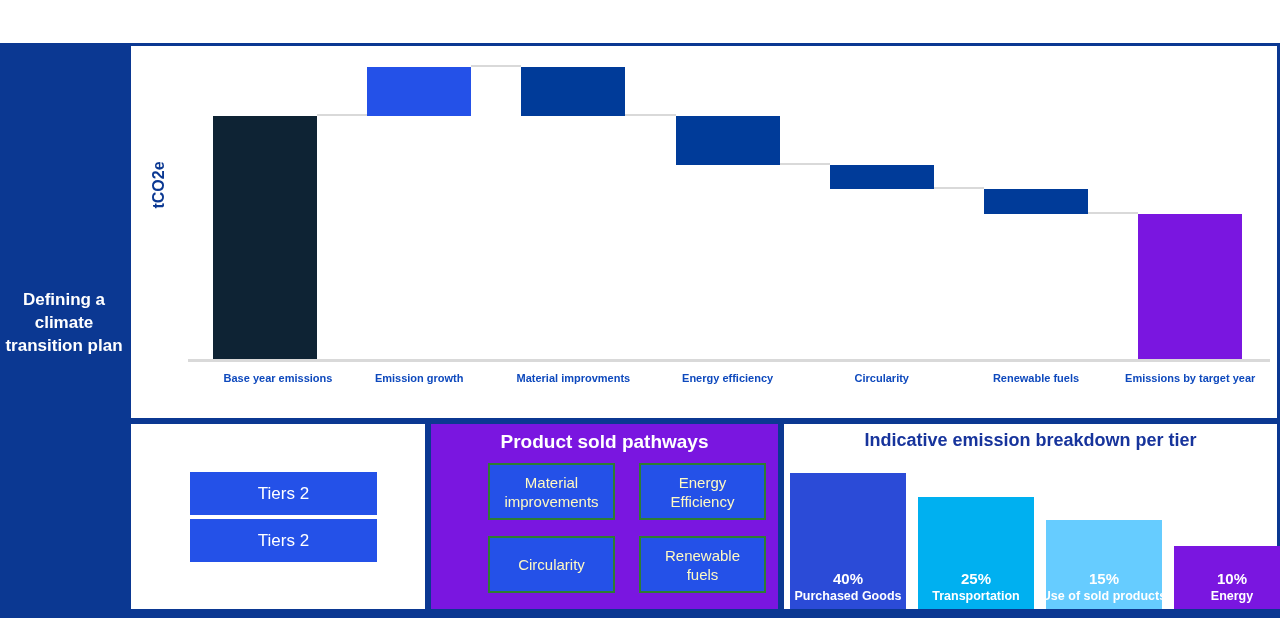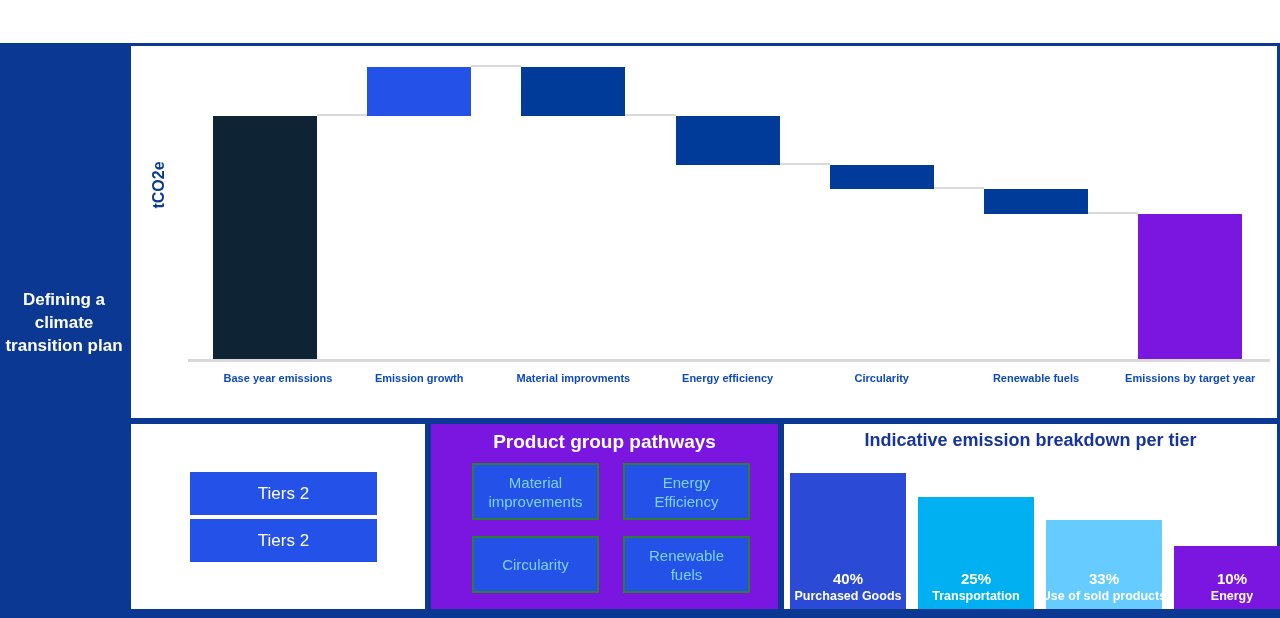--- a/index.html
+++ b/index.html
@@ -23,23 +23,23 @@
   .panel{position:absolute;top:421px;height:191px;border:3px solid var(--navy);box-sizing:border-box;}
   .panel-title{width:100%;text-align:center;font-weight:bold;}
   .suppliers{left:128px;width:300px;background:#fff;}
   .suppliers .panel-title{margin-top:6px;font-size:18px;color:var(--navy);}
   .tier-btn{position:absolute;left:59px;width:187px;height:43px;background:var(--brightblue);
         color:#fff;font-size:17px;display:flex;align-items:center;justify-content:center;
         border:none;cursor:pointer;font-family:"Liberation Sans",sans-serif;}
   .pathways{left:428px;width:353px;background:var(--purple);}
   .pathways .panel-title{margin-top:7px;font-size:19px;color:#fff;}
   .pw-btn{position:absolute;width:127px;height:57px;background:var(--brightblue);
-        border:2px solid var(--greenborder);box-sizing:border-box;color:#7dd3fc;font-size:15px;
+        border:2px solid var(--greenborder);box-sizing:border-box;color:#fef9c3;font-size:15px;
         line-height:19px;display:flex;align-items:center;justify-content:center;text-align:center;
-        padding:0 8px;cursor:pointer;font-family:"Liberation Sans",sans-serif;}
+        padding:0 8px;cursor:pointer;font-family:"Liberation Sans",sans-serif;margin-left:16px;}
   .breakdown{left:781px;width:499px;background:#fff;}
   .breakdown .panel-title{margin-top:6px;font-size:18px;color:var(--titleblue);}
   .tier-bars{position:absolute;left:6px;bottom:0;height:170px;display:flex;align-items:flex-end;gap:12px;}
   .tier-bar{width:116px;display:flex;flex-direction:column;justify-content:flex-end;
         align-items:center;color:#fff;padding-bottom:5px;box-sizing:border-box;}
   .tier-val{font-size:15px;font-weight:bold;line-height:18px;}
   .tier-cat{font-size:12.5px;font-weight:bold;line-height:16px;white-space:nowrap;}
   .bottom-bar{position:absolute;left:0;top:612px;width:1280px;height:6px;background:var(--navy);}
 </style>
 </head>
@@ -77,40 +77,40 @@
       </div>
     <div class="baseline"></div>
   </div>
 
   <div class="panel suppliers">
     <button class="tier-btn" style="top:48px">Tiers 2</button>
     <button class="tier-btn" style="top:95px">Tiers 2</button>
   </div>
 
   <div class="panel pathways">
-    <div class="panel-title">Product group pathways</div>
+    <div class="panel-title">Product sold pathways</div>
     <button class="pw-btn" style="left:41px;top:39px">Material improvements</button>
     <button class="pw-btn" style="left:192px;top:39px">Energy Efficiency</button>
     <button class="pw-btn" style="left:41px;top:112px">Circularity</button>
     <button class="pw-btn" style="left:192px;top:112px">Renewable fuels</button>
   </div>
 
   <div class="panel breakdown">
     <div class="panel-title">Indicative emission breakdown per tier</div>
     <div class="tier-bars" id="tier-bars">
         <div class="tier-bar" style="height: 136px; background: rgb(43, 75, 215);">
           <div class="tier-val">40%</div>
           <div class="tier-cat">Purchased Goods</div>
         </div>
         <div class="tier-bar" style="height: 112px; background: rgb(0, 176, 240);">
           <div class="tier-val">25%</div>
           <div class="tier-cat">Transportation</div>
         </div>
         <div class="tier-bar" style="height: 89px; background: rgb(102, 204, 255);">
-          <div class="tier-val">33%</div>
+          <div class="tier-val">15%</div>
           <div class="tier-cat">Use of sold products</div>
         </div>
         <div class="tier-bar" style="height: 63px; background: rgb(122, 22, 224);">
           <div class="tier-val">10%</div>
           <div class="tier-cat">Energy</div>
         </div>
       </div>
   </div>
 
   <div class="bottom-bar"></div>

